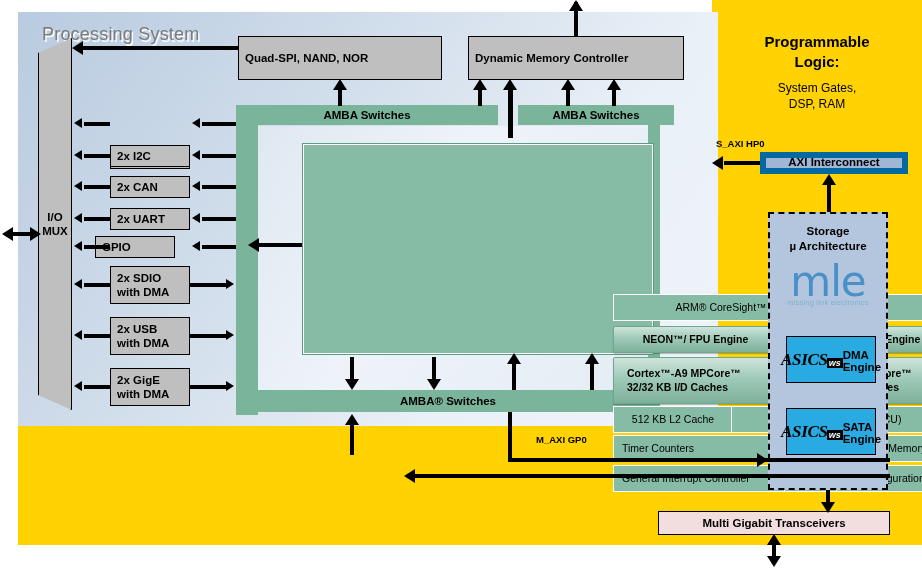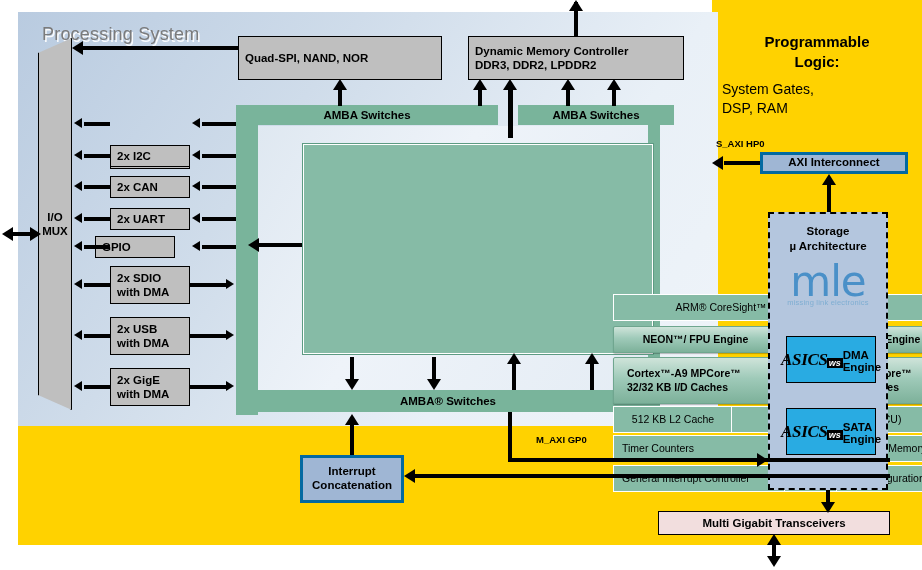--- a/index.html
+++ b/index.html
@@ -11,21 +11,21 @@
   
   .pl-region{background:#FFD200;}
   .ps-region{background:linear-gradient(125deg,#b9cbe0 0%,#cfdcea 35%,#e9f0f7 70%,#eff4f9 100%);}
 
   
   .gbox{background:#BFBFBF;border:1px solid #000;display:flex;flex-direction:column;
         justify-content:center;padding:2px 6px;font-size:11.5px;font-weight:bold;color:#000;
         line-height:1.25;}
   .periph{background:#BFBFBF;border:1px solid #000;display:flex;flex-direction:column;
           justify-content:center;padding:1px 6px;font-size:11.5px;font-weight:bold;line-height:1.22;}
-  .bluebox{background:#9FB6D4;border:3px solid #0369a1;display:flex;align-items:center;
+  .bluebox{background:#9FB6D4;border:6px solid #0369a1;display:flex;align-items:center;
            justify-content:center;text-align:center;font-size:11.5px;font-weight:bold;
            line-height:1.2;color:#000;}
   .pinkbox{background:#F2DEDE;border:1px solid #000;display:flex;align-items:center;
            justify-content:center;text-align:center;font-size:11.5px;font-weight:bold;color:#000;}
 
   
   .amba{background:#79B49B;display:flex;align-items:center;justify-content:center;
         font-size:11.5px;font-weight:bold;color:#000;}
   .greenframe{background:#79B49B;}
   .innerlight{background:linear-gradient(120deg,#dfe8f1 0%,#eef3f9 40%,#e4ecf4 100%);}
@@ -38,21 +38,21 @@
           border:1px solid #6fa68f;border-radius:2px;display:flex;flex-direction:column;
           justify-content:center;font-weight:bold;font-size:10.5px;line-height:1.3;color:#000;
           box-shadow:0 1px 1px rgba(0,0,0,.25);}
   .cell3d.ctr{align-items:center;text-align:center;}
   .cell3d.lft{align-items:flex-start;padding-left:13px;text-align:left;}
 
   
   .ps-title{font-size:18px;color:#7b7b7b;font-weight:normal;
             text-shadow:1.5px 1.5px 0 rgba(255,255,255,.9);letter-spacing:.2px;}
   .pl-title{font-size:15px;font-weight:bold;color:#000;text-align:center;line-height:1.3;}
-  .pl-sub{font-size:14px;font-weight:normal;color:#000;line-height:1.35;}
+  .pl-sub{font-size:12px;font-weight:normal;color:#000;text-align:center;line-height:1.35;}
   .siglbl{font-size:9.5px;font-weight:bold;color:#000;white-space:nowrap;}
 
   
   .storage{background:#B4C6DE;border:2px dashed #000;}
   .storage-title{font-size:11.5px;font-weight:bold;text-align:center;line-height:1.3;color:#000;}
   .mle{position:relative;width:100%;text-align:center;}
   .mle-word{font-family:"DejaVu Sans",sans-serif;font-size:42px;color:#4A90C8;
             letter-spacing:-1px;line-height:.95;font-weight:400;}
   .mle-tag{font-size:7.5px;color:#7FAED2;letter-spacing:.2px;margin-top:-4px;}
   .asics{background:#29ABE2;border:1.5px solid #000;display:flex;flex-direction:row;
@@ -118,21 +118,20 @@
   <div class="ln" style="left:12px;top:232px;width:26px;height:4px;"></div>
   <div class="ar ar-l" style="left:2px;top:227px;"></div>
   <div class="ar ar-r" style="left:30px;top:227px;"></div>
 
   <div class="abs gbox" style="left:238px;top:36px;width:204px;height:44px;">
     <div>Quad-SPI, NAND, NOR</div>
   </div>
 
   <div class="abs gbox" style="left:468px;top:36px;width:216px;height:44px;">
     <div>Dynamic Memory Controller</div>
-    <div>DDR3, DDR2, LPDDR2</div>
   </div>
 
   <div class="ln" style="left:82px;top:46px;width:156px;height:4px;"></div>
   <div class="ar ar-l" style="left:72px;top:41px;"></div>
 
   <div class="ln" style="left:338px;top:88px;width:4px;height:18px;"></div>
   <div class="ar ar-u" style="left:333px;top:79px;"></div>
 
   <div class="ln" style="left:478px;top:88px;width:4px;height:18px;"></div>
   <div class="ar ar-u" style="left:473px;top:79px;"></div>
@@ -301,24 +300,20 @@
 
     <div class="asics" style="position:absolute;left:16px;top:194px;width:88px;height:45px;">
       <div class="asics-logo">
         <span class="asics-word">ASICS</span>
         <span class="asics-ws">ws</span>
       </div>
       <div class="asics-cap">SATA Engine</div>
     </div>
   </div>
 
-  <div class="abs bluebox" style="left:300px;top:455px;width:104px;height:48px;flex-direction:column;">
-    <div>Interrupt</div>
-    <div>Concatenation</div>
-  </div>
 
   <div class="ln" style="left:350px;top:422px;width:4px;height:33px;"></div>
   <div class="ar ar-u" style="left:345px;top:414px;"></div>
 
   <div class="abs siglbl" style="left:536px;top:434px;">M_AXI GP0</div>
 
   <div class="ln" style="left:508px;top:412px;width:4px;height:50px;"></div>
   <div class="ln" style="left:508px;top:458px;width:382px;height:4px;"></div>
   <div class="ar ar-r" style="left:757px;top:453px;"></div>
 

